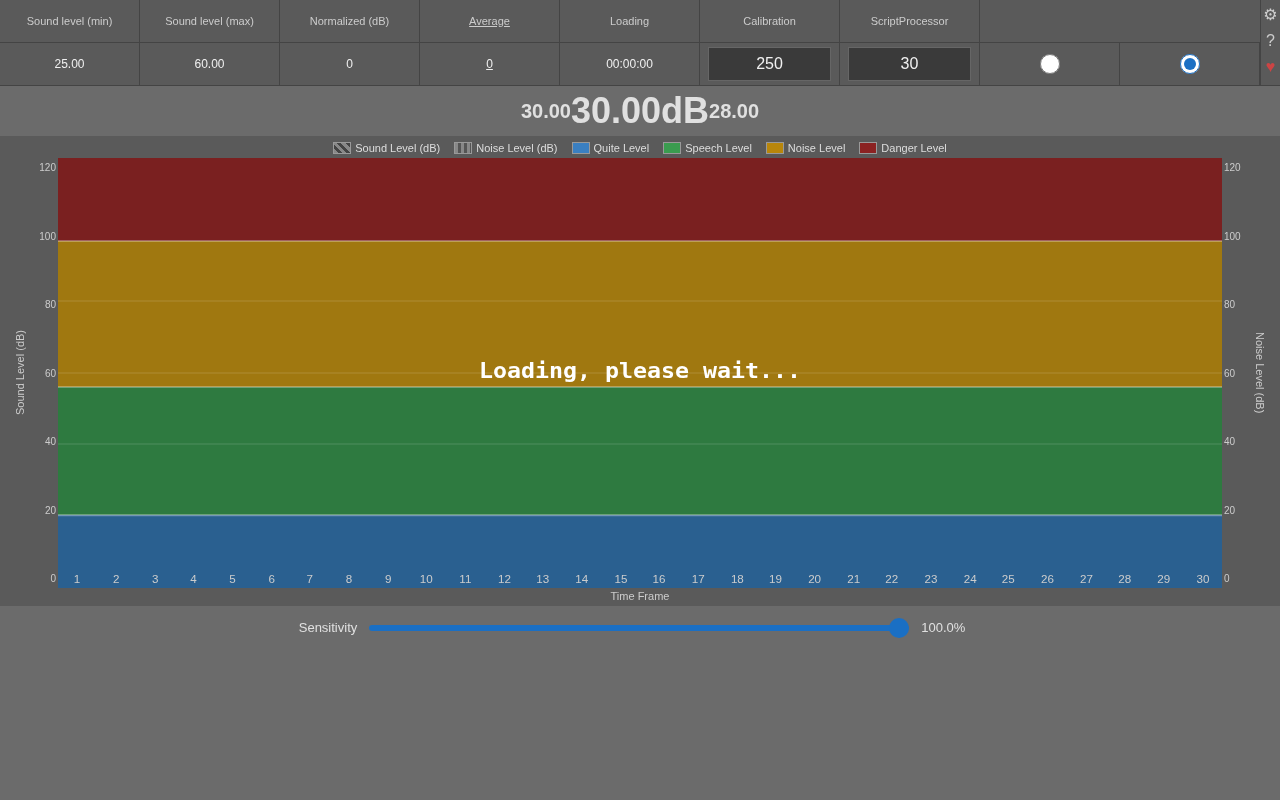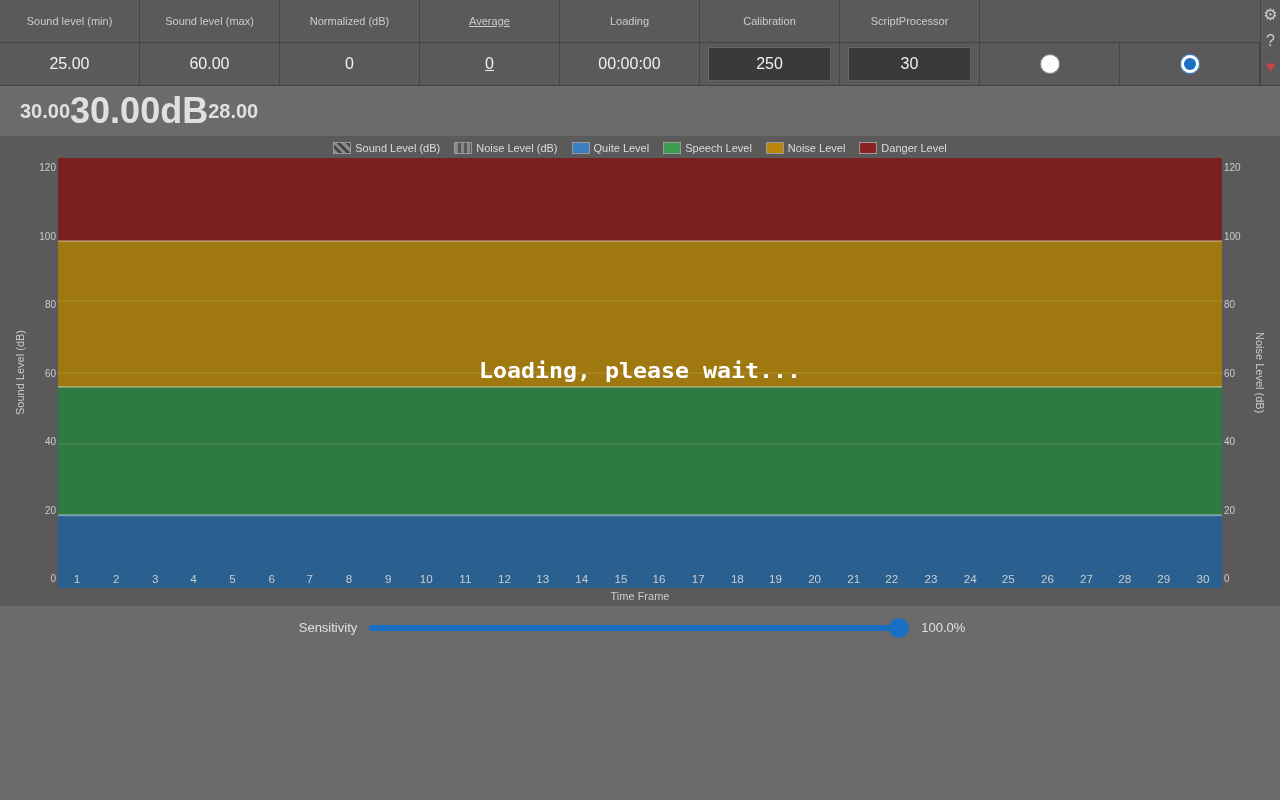--- a/index.html
+++ b/index.html
@@ -42,21 +42,21 @@
       justify-content: center;
       border-right: 1px solid #444;
       text-align: center;
       padding: 4px 8px;
     }
     .label-cell {
       color: #ccc;
       font-size: 11px;
     }
     .value-cell {
-      font-size: 16px;
+      font-size: 12px;
       color: #f0f0f0;
       font-weight: normal;
     }
     .input-cell input {
       background: #3a3a3a;
       border: 1px solid #666;
       color: #f0f0f0;
       font-size: 16px;
       text-align: center;
       width: 100%;
@@ -105,21 +105,21 @@
     .col-duration { flex: 0 0 140px; }
     .col-update { flex: 0 0 140px; }
     .col-calibration { flex: 0 0 140px; }
     .col-script { flex: 0 0 140px; }
     .col-worklet { flex: 0 0 140px; }
 
     .main-display {
       display: flex;
       flex-direction: row;
       align-items: center;
-      justify-content: flex-start;
+      justify-content: center;
       padding: 8px 20px;
       height: 50px;
     }
     .left-value {
       font-size: 20px;
       color: #e0e0e0;
       font-weight: bold;
     }
     .center-value {
       font-size: 36px;

